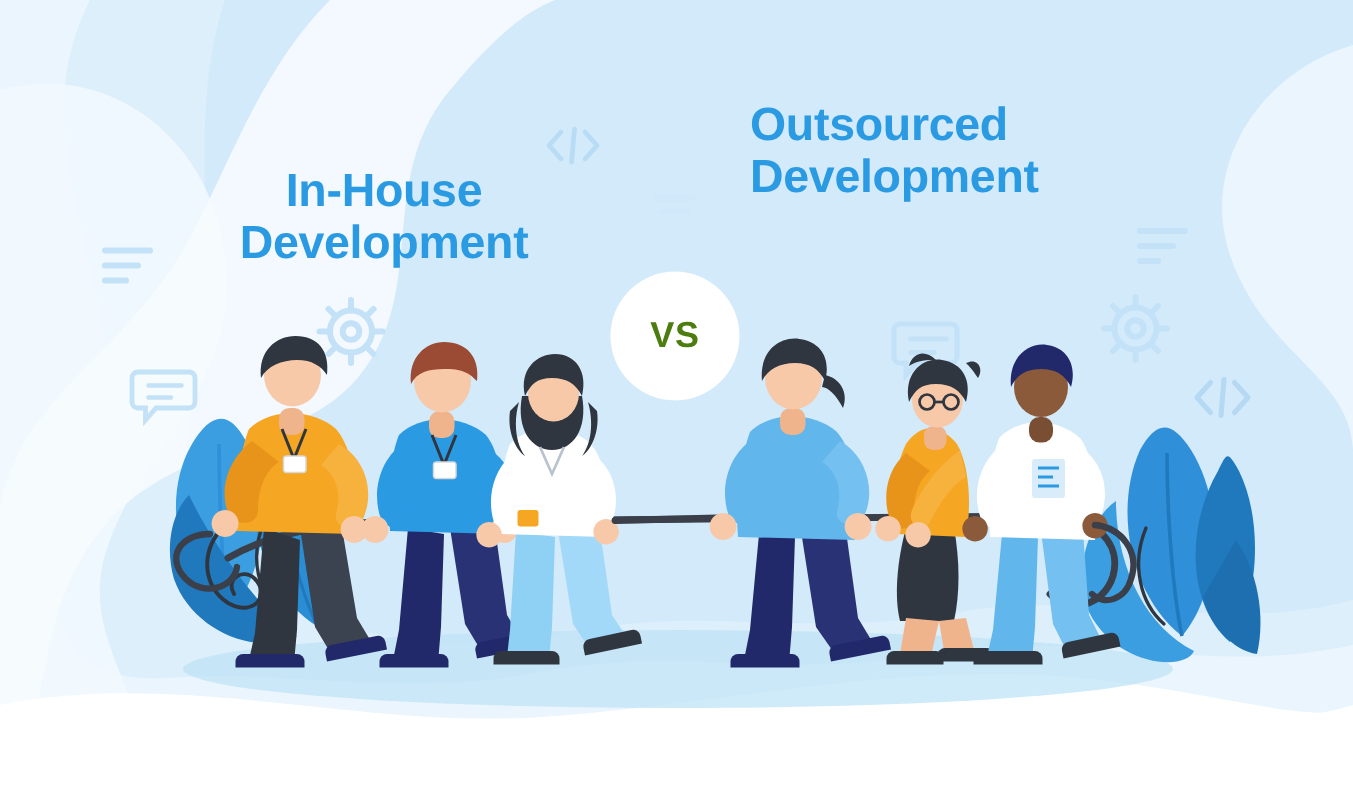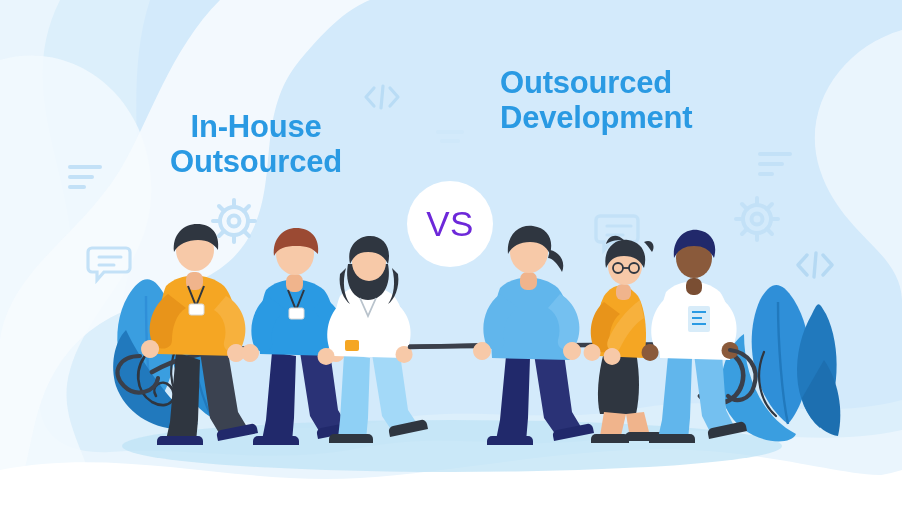--- a/index.html
+++ b/index.html
@@ -50,23 +50,23 @@
     top: 181px;
     width: 86px;
     height: 86px;
     border-radius: 50%;
     background: #ffffff;
     display: flex;
     align-items: center;
     justify-content: center;
   }
   #vs-text {
-    font-size: 35px;
-    font-weight: normal;
-    color: #6d28d9;
+    font-size: 24px;
+    font-weight: bold;
+    color: #4d7c0f;
     letter-spacing: 0.5px;
   }
 </style>
 </head>
 <body>
 
 <div id="scene">
 
   <svg class="bg-svg" viewBox="0 0 902 528">
     <rect x="0" y="0" width="902" height="528" fill="#ffffff"></rect>
@@ -312,21 +312,21 @@
         <line x1="692" y1="312" x2="706" y2="312" stroke="#2a9ae3" stroke-width="2"></line>
         <line x1="692" y1="318" x2="702" y2="318" stroke="#2a9ae3" stroke-width="2"></line>
         <line x1="692" y1="324" x2="706" y2="324" stroke="#2a9ae3" stroke-width="2"></line>
       </g>
     </g>
 
     <path d="M730,350 C748,352 760,368 754,386 C750,400 736,404 728,396" fill="none" stroke="#3a3f4a" stroke-width="4.2" stroke-linecap="round"></path>
   </svg>
 
   <div class="title" id="title-left">In-House
-Outsourced</div>
+Development</div>
   <div class="title" id="title-right">Outsourced
 Development</div>
 
   <div id="vs-badge">
     <span id="vs-text">VS</span>
   </div>
 
 </div>
 
 </body></html>

